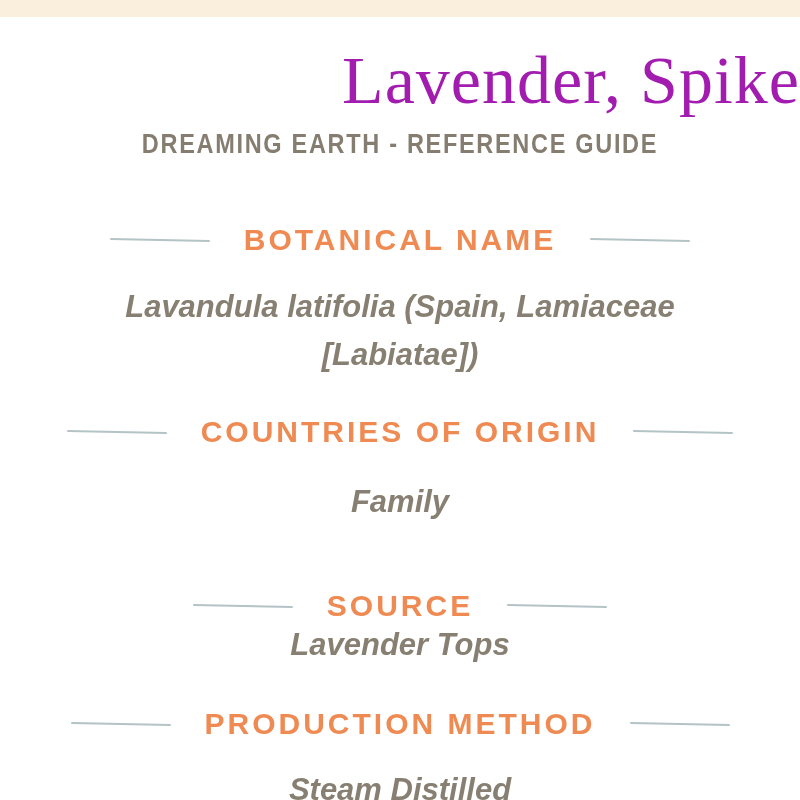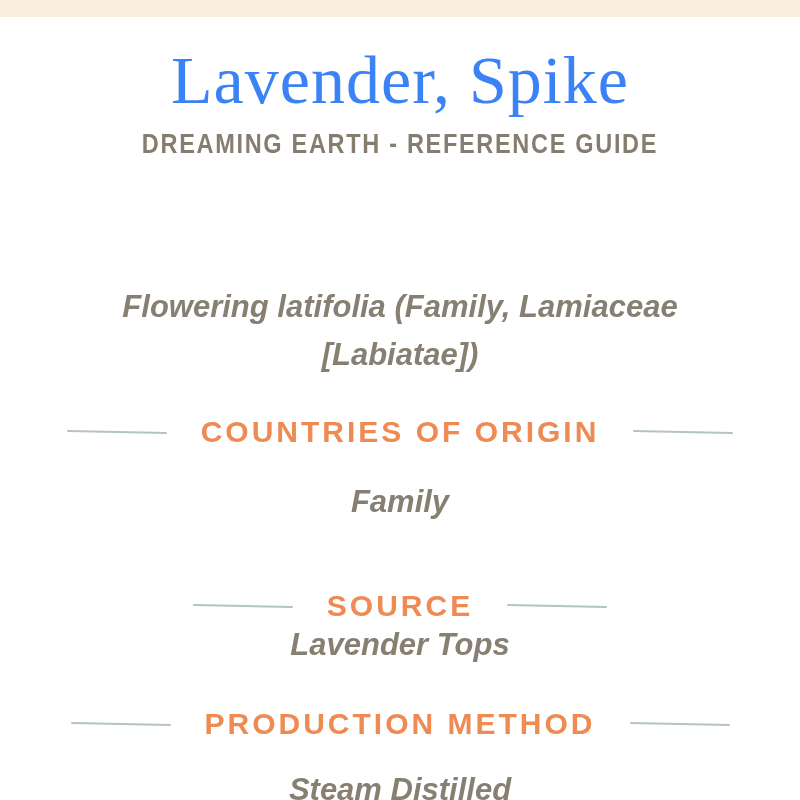--- a/index.html
+++ b/index.html
@@ -23,27 +23,27 @@
     width: 100%;
     height: 17px;
     background: #faeedc;
   }
 
   .page-title {
     position: absolute;
     top: 36px;
     left: 0;
     width: 100%;
-    text-align: center;
+    text-align: right;
     font-family: "Liberation Serif", serif;
     font-weight: 400;
     font-size: 68px;
     line-height: 1.3;
     letter-spacing: 1px;
-    color: #3b82f6;
+    color: #a21caf;
   }
 
   .page-subtitle {
     position: absolute;
     top: 126px;
     left: 0;
     width: 100%;
     text-align: center;
     font-weight: 700;
     font-size: 28px;
@@ -111,21 +111,26 @@
 <body>
 
 <div class="page">
 
   <div class="top-banner"></div>
 
   <h1 class="page-title">Lavender, Spike</h1>
 
   <div class="page-subtitle">DREAMING EARTH - REFERENCE GUIDE</div>
 
-  <div class="section-value" id="val-botanical">Flowering latifolia (Family, Lamiaceae [Labiatae])</div>
+  <div class="section-header" id="hdr-botanical">
+    <span class="rule rule-left"></span>
+    <span class="section-label">BOTANICAL NAME</span>
+    <span class="rule rule-right"></span>
+  </div>
+  <div class="section-value" id="val-botanical">Lavandula latifolia (Spain, Lamiaceae [Labiatae])</div>
 
   <div class="section-header" id="hdr-countries">
     <span class="rule rule-left"></span>
     <span class="section-label">COUNTRIES OF ORIGIN</span>
     <span class="rule rule-right"></span>
   </div>
   <div class="section-value" id="val-countries">Family</div>
 
   <div class="section-header" id="hdr-source">
     <span class="rule rule-left"></span>

